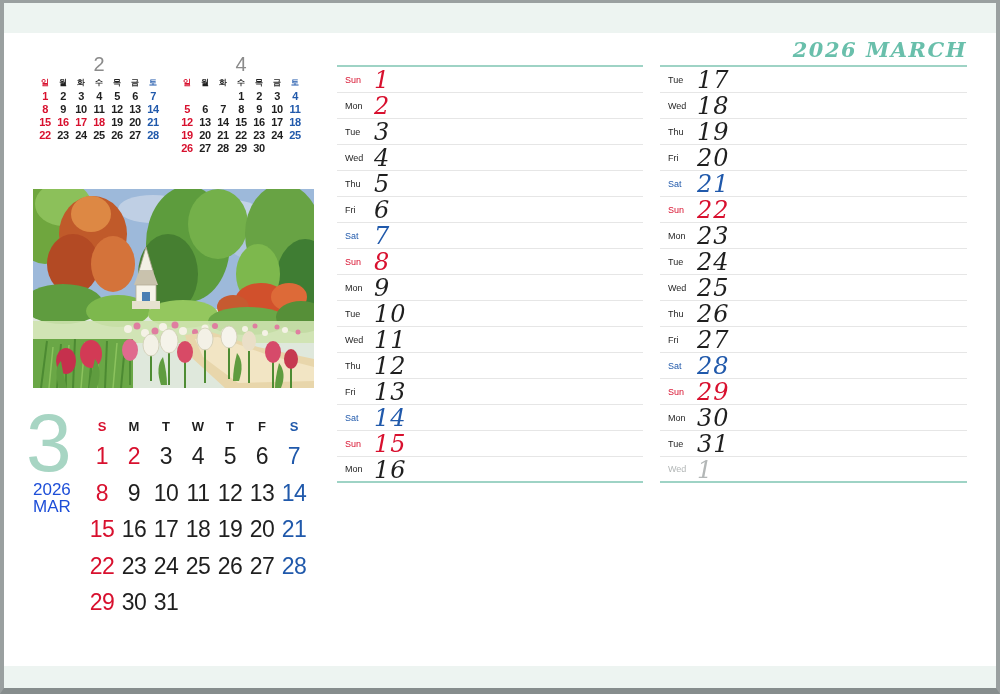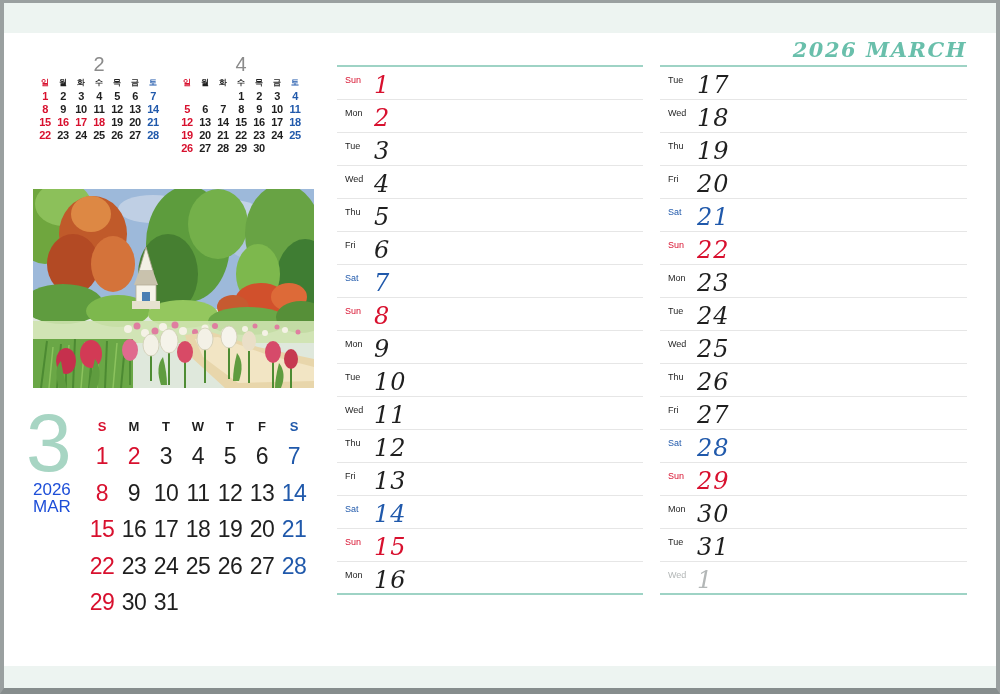--- a/index.html
+++ b/index.html
@@ -41,22 +41,22 @@
   #main-grid{position:absolute;left:86px;top:419px;display:grid;
      grid-template-columns:repeat(7,32px);}
   .gh{height:20px;font-size:13px;font-weight:bold;text-align:center;line-height:16px;}
   .gd{height:36.6px;font-size:23px;text-align:center;line-height:35px;
       letter-spacing:-0.5px;}
 
   
   .pcol{position:absolute;top:65px;border-top:2px solid var(--tealline);}
   #col-left{left:337px;width:306px;}
   #col-right{left:660px;width:307px;}
-  .prow{height:33px;box-sizing:border-box;border-bottom:1px solid #e6e6e6;
-     display:flex;align-items:flex-start;padding:8px 0 6px 8px;}
+  .prow{height:26px;box-sizing:border-box;border-bottom:1px solid #e6e6e6;
+     display:flex;align-items:center;padding:8px 0 6px 8px;}
   .prow:last-child{border-bottom:2px solid var(--tealline);}
   .pday{font-size:9px;width:27px;padding-bottom:2px;}
   .pnum{font-family:"DejaVu Serif",serif;font-style:italic;font-weight:500;
      font-size:24px;line-height:0.85;margin-left:2px;letter-spacing:1px;}
 
   .c-red{color:var(--red);} .c-blue{color:var(--blue);}
   .c-ink{color:var(--ink);} .c-gray{color:var(--gray);}
 </style>
 </head>
 <body>

